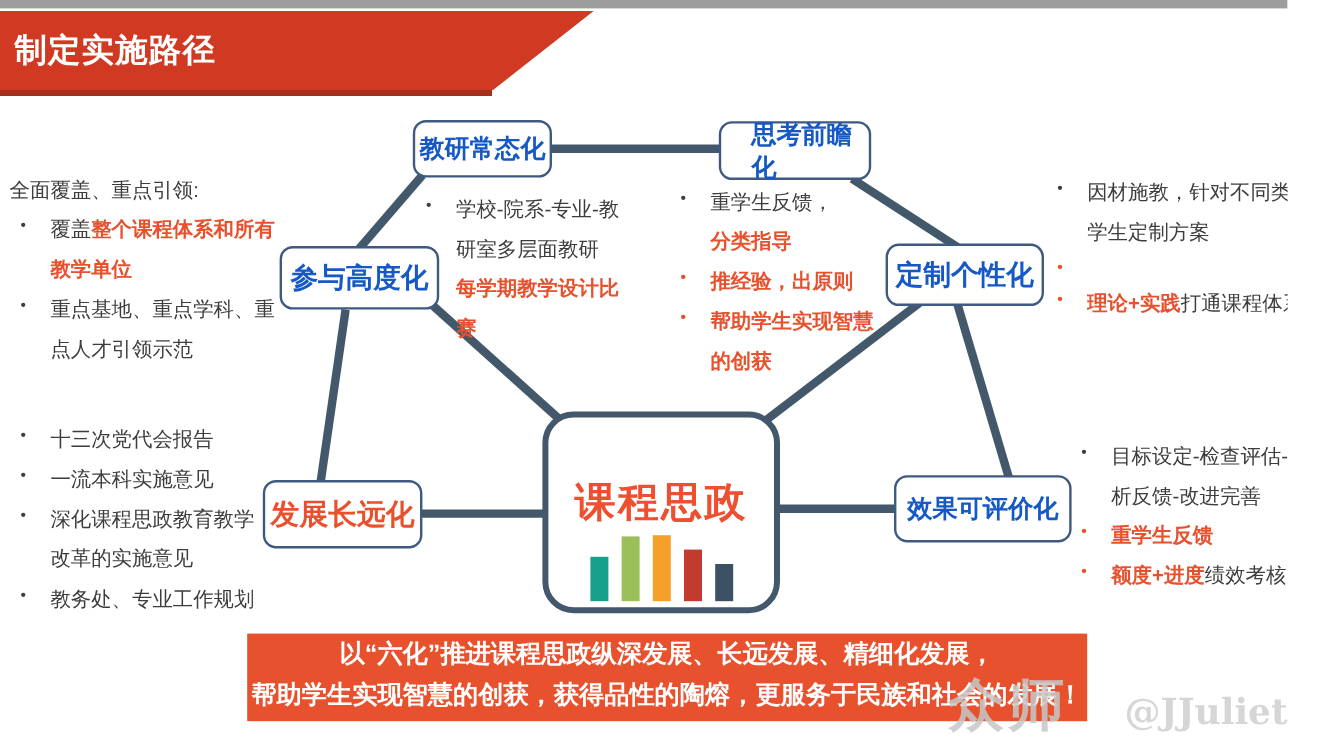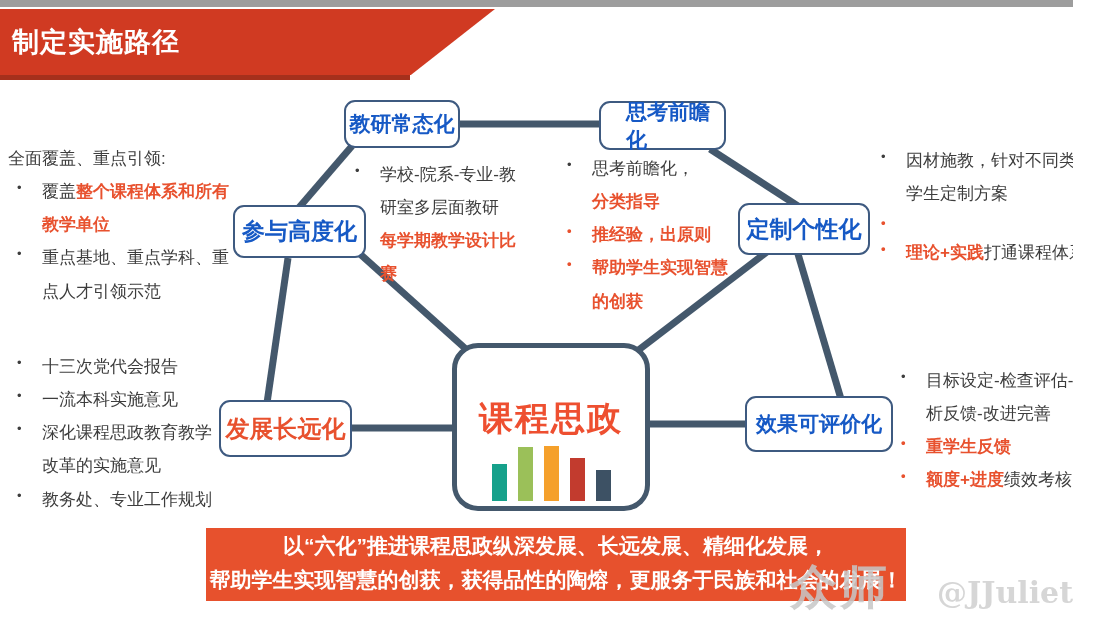--- a/index.html
+++ b/index.html
@@ -133,21 +133,21 @@
         <span class="txt"><span>学校-院系-专业-教研室多层面教研</span></span>
       </div>
       <div class="note-item">
         <span class="dot em">•</span>
         <span class="txt"><span class="em">每学期教学设计比赛</span></span>
       </div>
     </div>
   <div class="note" style="left:558px; top:152px; width:182px;">
       <div class="note-item">
         <span class="dot">•</span>
-        <span class="txt"><span>思考前瞻化，</span><br><span class="em">分类指导</span></span>
+        <span class="txt"><span>重学生反馈，</span><br><span class="em">分类指导</span></span>
       </div>
       <div class="note-item">
         <span class="dot em">•</span>
         <span class="txt"><span class="em">推经验，出原则</span></span>
       </div>
       <div class="note-item">
         <span class="dot em">•</span>
         <span class="txt"><span class="em">帮助学生实现智慧的创获</span></span>
       </div>
     </div>

